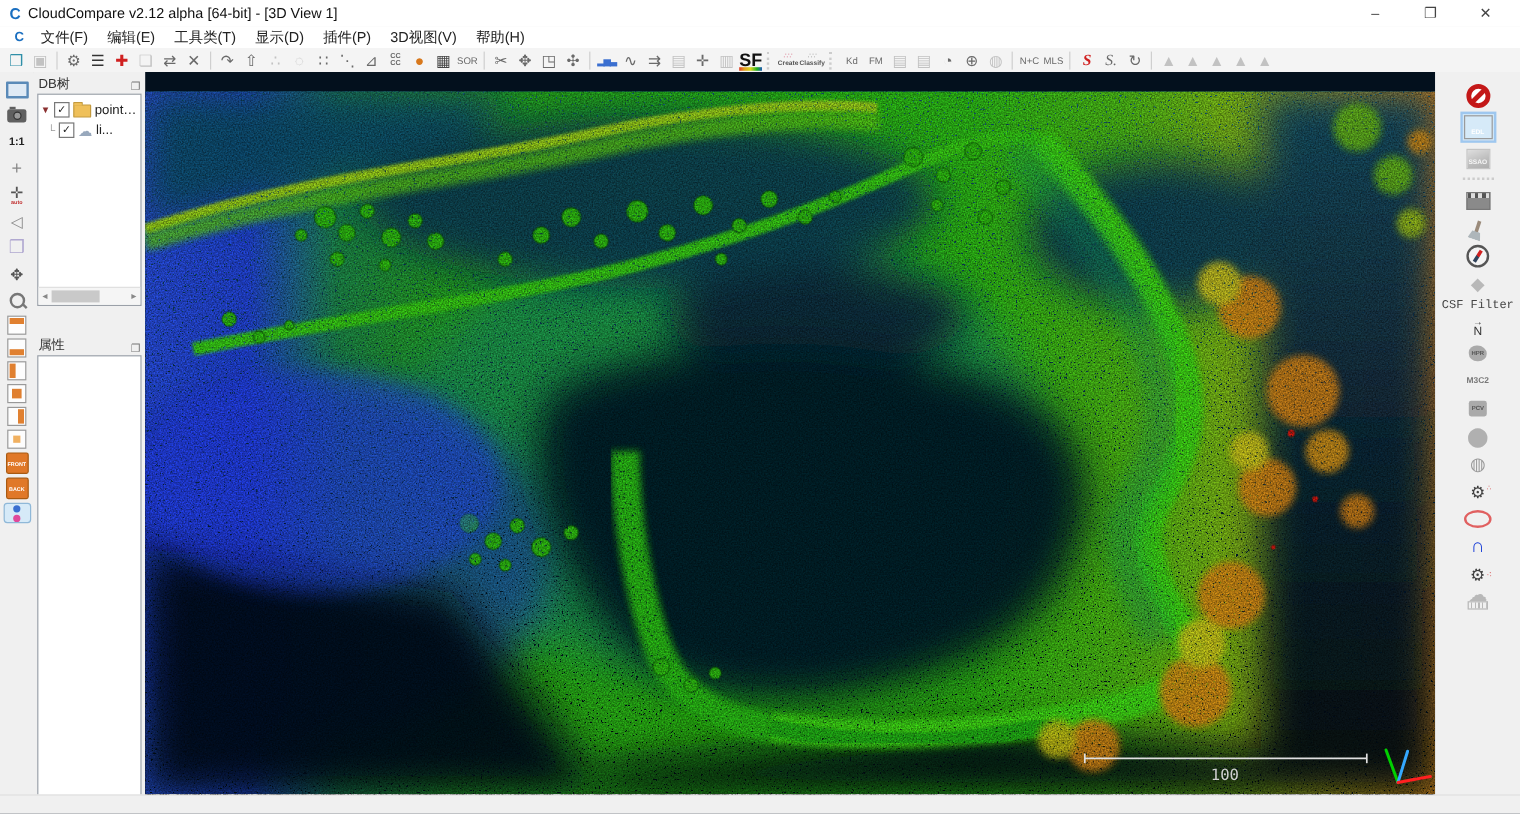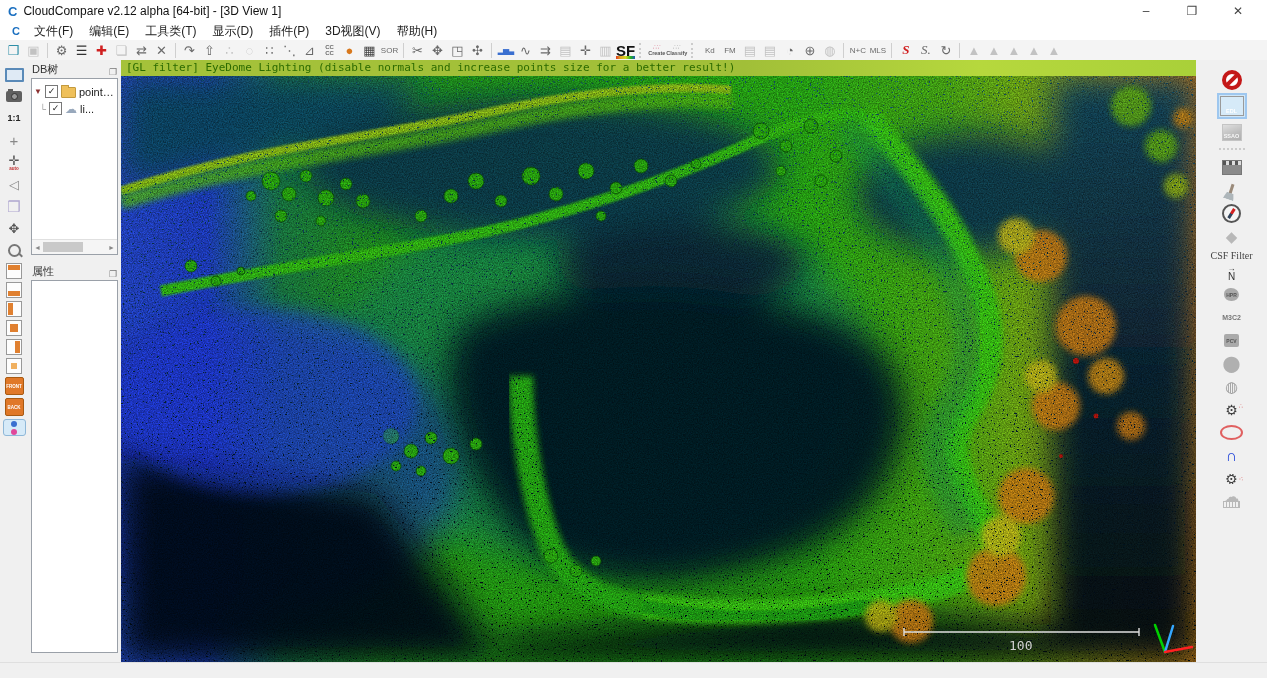--- a/index.html
+++ b/index.html
@@ -84,21 +84,21 @@
   .viewport{position:absolute;left:121px;top:60px;width:1075px;height:602px;background:#03101d}
   .glbar{position:absolute;top:0;left:0;right:0;height:16px;z-index:3;
          background:linear-gradient(90deg,#a5c23a 0%,#a1bf38 58%,#b6d83d 80%,#a9d039 100%);
          font-family:"DejaVu Sans Mono",monospace;font-size:11px;line-height:16px;color:#2c6b00;
          padding-left:5px;white-space:nowrap;overflow:hidden}
   .viewport svg{position:absolute;left:0;top:16px}
   
   .rtb{position:absolute;left:1196px;top:60px;width:71px;height:602px;background:#f0f0f0;
        display:flex;flex-direction:column;align-items:center;padding-top:10px;gap:4px}
   .ri{width:26px;height:19px;display:flex;align-items:center;justify-content:center;color:#666;font-size:14px}
-  .rlabel{font-size:10px;color:#444;font-family:Liberation Serif, serif;white-space:nowrap}
+  .rlabel{font-size:10px;color:#444;font-family:Liberation Mono, monospace;white-space:nowrap}
   .rgrip{width:26px;border-top:2px dotted #cccccc;height:2px;margin:2px 0}
   .noentry{width:12px;height:12px;border:4px solid #c41818;border-radius:50%;position:relative;background:#fff}
   .noentry::after{content:"";position:absolute;left:-2px;top:4px;width:16px;height:4px;background:#c41818;
                   transform:rotate(-45deg)}
   .miniimg{width:22px;height:18px;background:linear-gradient(160deg,#cfcfcf,#8a8a8a 60%,#6f6f6f);
            border:1px solid #9a9a9a;display:flex;align-items:flex-end;justify-content:center;
            color:#fff;font-size:5.5px;font-weight:bold;line-height:7px}
   .sel{outline:2px solid #9ec7ef;outline-offset:1px;background:#d6eaf8;
        box-shadow:0 0 0 1px #cfe6f7}
   .miniimg.dis{opacity:.5}
@@ -289,30 +289,29 @@
     <div class="hsb">
       <span class="sbtn">◄</span>
       <span class="strack">
           <span class="sthumb"></span>
         </span>
       <span class="sbtn">►</span>
     </div>
   </div>
 </div>
 
-<div class="panel" style="top:262px;height:394px">
+<div class="panel" style="top:278px;height:394px">
   <div class="phead">
     <span>属性</span>
     <span class="pfloat">❐</span>
   </div>
   <div class="pbody"></div>
 </div>
 
 <div class="viewport">
-  <div class="glbar">[GL filter] EyeDome Lighting (disable normals and increase points size for a better result!)</div>
   <svg width="1075" height="586" viewBox="0 0 1075 586">
     <defs>
       <linearGradient id="bgG" x1="0" y1="0" x2="0" y2="1">
         <stop offset="0" stop-color="#16617f"></stop>
           <stop offset="0.2" stop-color="#0e4a66"></stop>
         <stop offset="0.4" stop-color="#093750"></stop>
           <stop offset="0.6" stop-color="#052438"></stop>
         <stop offset="0.8" stop-color="#031524"></stop>
           <stop offset="1" stop-color="#020a12"></stop>
       </linearGradient>

